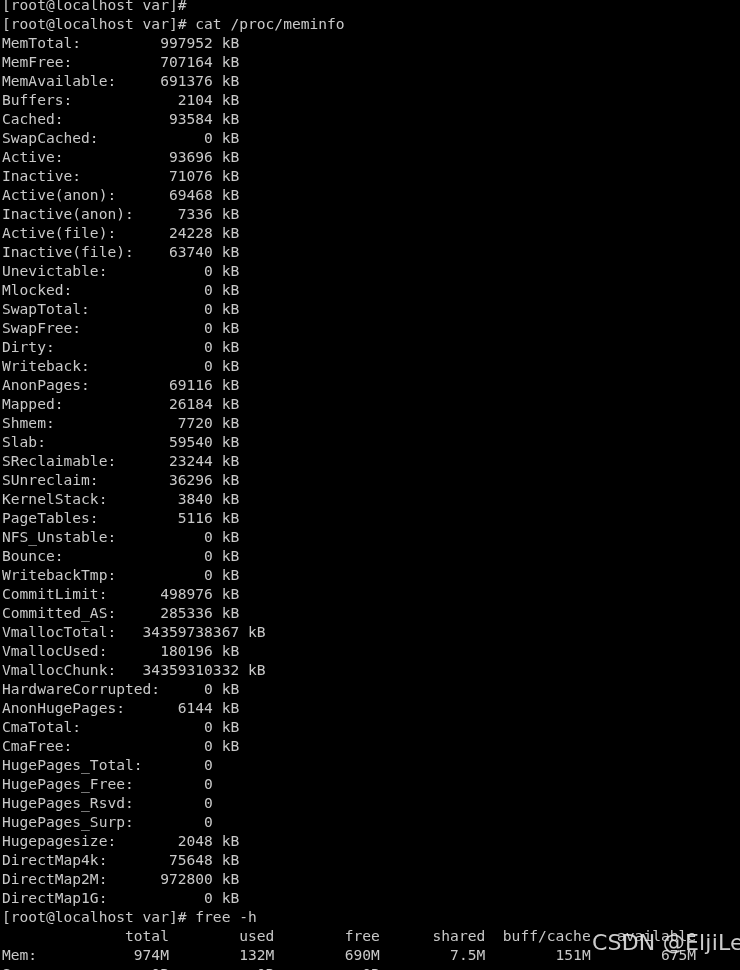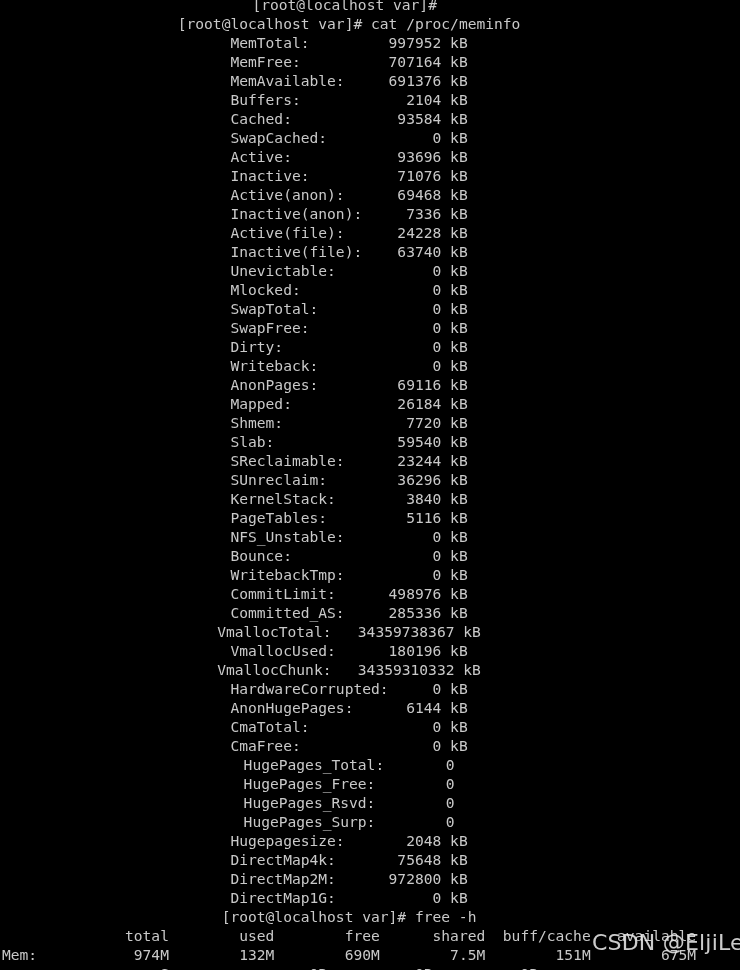--- a/index.html
+++ b/index.html
@@ -22,21 +22,20 @@
     width: 740px;
     height: 970px;
     background: #000000;
     color: #c9c9c9;
     font-family: "DejaVu Sans Mono", "Liberation Mono", monospace;
     font-size: 14.6px;
     line-height: 19px;
     letter-spacing: 0px;
     overflow: hidden;
     box-sizing: border-box;
-    text-align: center;
   }
   #screen {
     position: absolute;
     left: 2px;
     
     top: -5px;
     white-space: pre;
     margin: 0;
     padding: 0;
     font-family: "DejaVu Sans Mono", "Liberation Mono", monospace;

